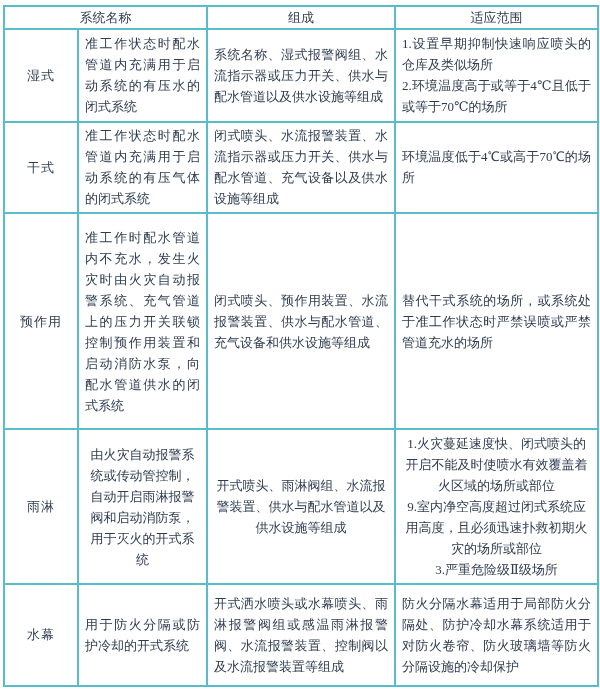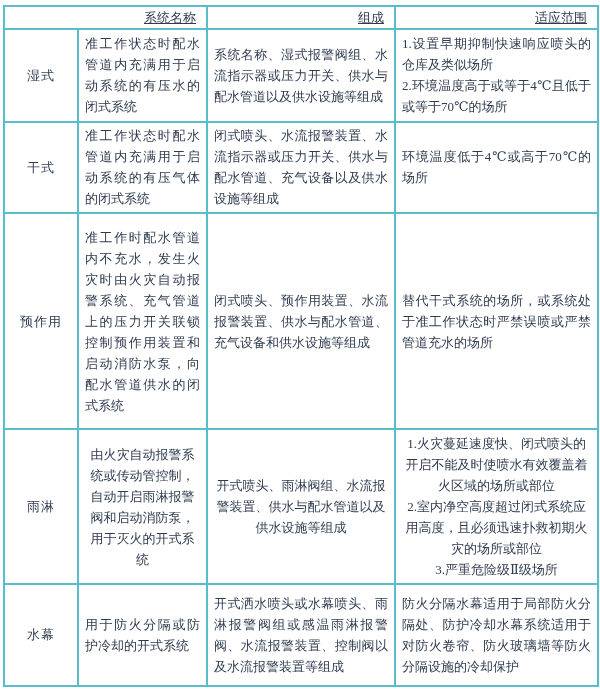--- a/index.html
+++ b/index.html
@@ -26,42 +26,41 @@
     border:2px solid var(--border);
     vertical-align:middle;
     box-sizing:border-box;
     font-size:13px;
     line-height:21px;
     padding:2px 6px;
     overflow:hidden;
   }
   table.sys-table th{
     font-weight:normal;
-    text-align:right;
+    text-align:center;
     height:20px;
     padding:0 10px;
-    text-decoration:underline;
   }
   td.name-cell{
     text-align:center;
     letter-spacing:1px;
     border-radius:7px;
   }
   td.desc-cell,td.comp-cell{
     text-align:justify;
     text-justify:inter-character;
   }
   td.scope-cell{
     text-align:justify;
     text-justify:inter-character;
   }
   td .para{margin:0;}
   
   tr.r0 td{height:92px;}
-  tr.r1 td{height:84px;}
+  tr.r1 td{height:84px;font-family:Liberation Serif, serif;}
   tr.r2 td{height:214px;margin-left:40px;}
   tr.r3 td{height:151px;text-align:center;}
   tr.r4 td{height:101px;}
 </style>
 </head>
 <body>
 
 <div class="page">
   <table class="sys-table">
     <colgroup>
@@ -119,21 +118,21 @@
         <tr class="r3">
           <td class="name-cell">雨淋</td>
           <td class="desc-cell">
             <div class="para">由火灾自动报警系统或传动管控制，自动开启雨淋报警阀和启动消防泵，用于灭火的开式系统</div>
           </td>
           <td class="comp-cell">
             <div class="para">开式喷头、雨淋阀组、水流报警装置、供水与配水管道以及供水设施等组成</div>
           </td>
           <td class="scope-cell">
             <div class="para">1.火灾蔓延速度快、闭式喷头的开启不能及时使喷水有效覆盖着火区域的场所或部位</div>
-            <div class="para">2.室内净空高度超过闭式系统应用高度，且必须迅速扑救初期火灾的场所或部位</div>
+            <div class="para">9.室内净空高度超过闭式系统应用高度，且必须迅速扑救初期火灾的场所或部位</div>
             <div class="para">3.严重危险级Ⅱ级场所</div>
           </td>
         </tr>
         <tr class="r4">
           <td class="name-cell">水幕</td>
           <td class="desc-cell">
             <div class="para">用于防火分隔或防护冷却的开式系统</div>
           </td>
           <td class="comp-cell">
             <div class="para">开式洒水喷头或水幕喷头、雨淋报警阀组或感温雨淋报警阀、水流报警装置、控制阀以及水流报警装置等组成</div>

